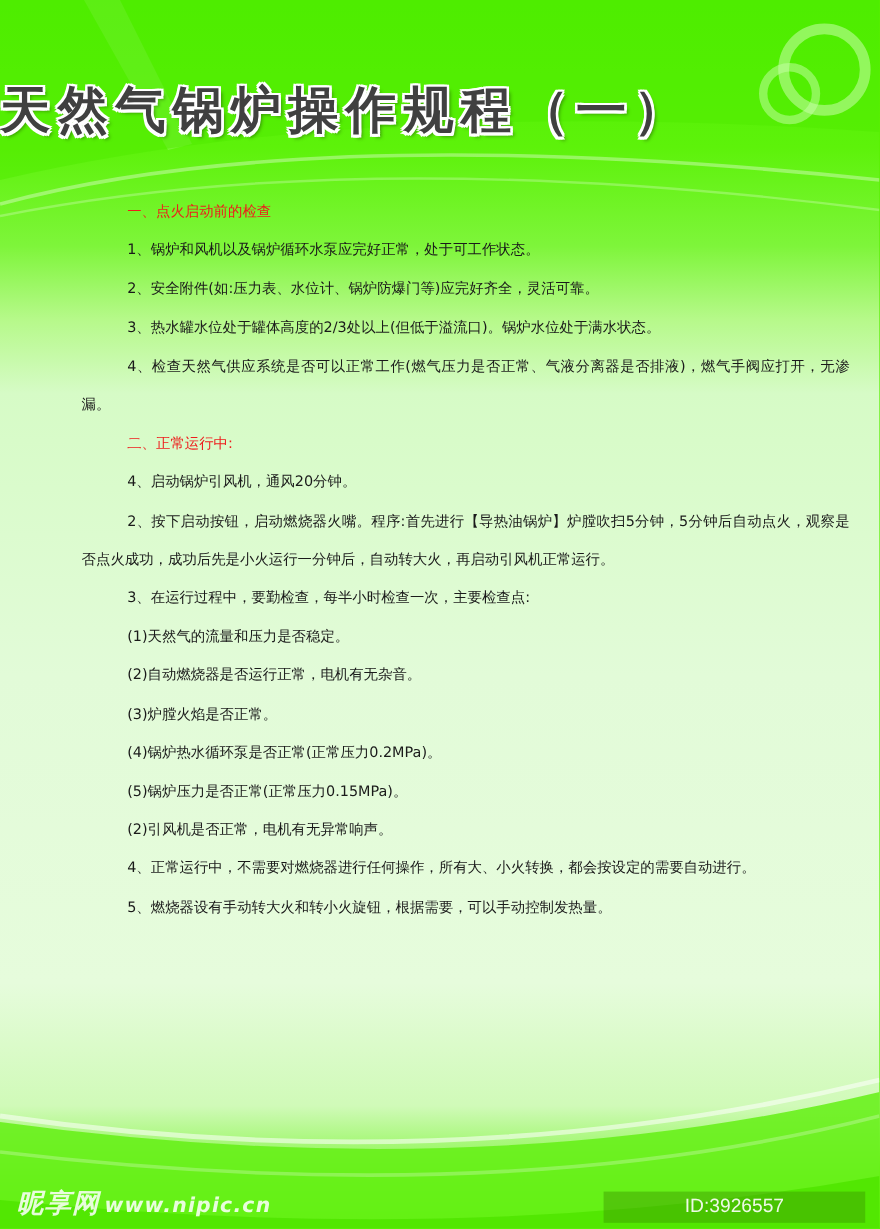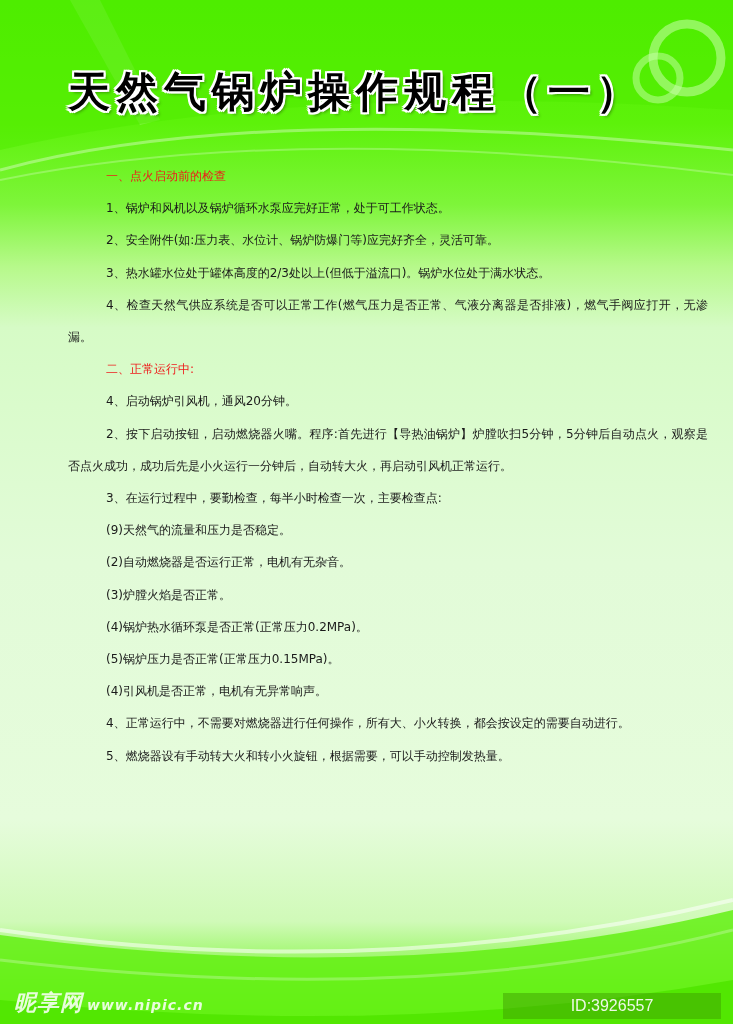--- a/index.html
+++ b/index.html
@@ -23,24 +23,24 @@
       position: absolute;
       inset: 0;
       width: 733px;
       height: 1024px;
     }
     .title {
       position: absolute;
       left: 0;
       top: 64px;
       width: 644px;
-      text-align: right;
+      text-align: left;
       font-size: 42px;
       font-weight: bold;
-      color: #000000;
+      color: #404040;
       letter-spacing: 6px;
       text-shadow:
         2px 0 0 #fff, -2px 0 0 #fff, 0 2px 0 #fff, 0 -2px 0 #fff,
         2px 2px 0 #fff, -2px -2px 0 #fff, 2px -2px 0 #fff, -2px 2px 0 #fff,
         3px 3px 3px rgba(0,0,0,0.35);
       font-family: "DejaVu Sans", sans-serif;
       z-index: 3;
     }
     .content {
       position: absolute;
@@ -68,21 +68,21 @@
       left: 14px;
       top: 988px;
       font-size: 22px;
       font-weight: bold;
       font-style: italic;
       color: rgba(255,255,255,0.85);
       z-index: 3;
       letter-spacing: 1px;
     }
     .footer-logo .url {
-      font-size: 14px;
+      font-size: 17px;
       margin-left: 4px;
     }
     .footer-id {
       position: absolute;
       left: 503px;
       top: 993px;
       width: 218px;
       height: 26px;
       background: rgba(60,150,0,0.45);
       color: rgba(255,255,255,0.9);
@@ -120,26 +120,26 @@
   <div class="section-heading">一、点火启动前的检查</div>
   <div class="para">1、锅炉和风机以及锅炉循环水泵应完好正常，处于可工作状态。</div>
   <div class="para">2、安全附件(如:压力表、水位计、锅炉防爆门等)应完好齐全，灵活可靠。</div>
   <div class="para">3、热水罐水位处于罐体高度的2/3处以上(但低于溢流口)。锅炉水位处于满水状态。</div>
   <div class="para">4、检查天然气供应系统是否可以正常工作(燃气压力是否正常、气液分离器是否排液)，燃气手阀应打开，无渗漏。</div>
 
   <div class="section-heading">二、正常运行中:</div>
   <div class="para">4、启动锅炉引风机，通风20分钟。</div>
   <div class="para">2、按下启动按钮，启动燃烧器火嘴。程序:首先进行【导热油锅炉】炉膛吹扫5分钟，5分钟后自动点火，观察是否点火成功，成功后先是小火运行一分钟后，自动转大火，再启动引风机正常运行。</div>
   <div class="para">3、在运行过程中，要勤检查，每半小时检查一次，主要检查点:</div>
-  <div class="sub">(9)天然气的流量和压力是否稳定。</div>
+  <div class="sub">(1)天然气的流量和压力是否稳定。</div>
   <div class="sub">(2)自动燃烧器是否运行正常，电机有无杂音。</div>
   <div class="sub">(3)炉膛火焰是否正常。</div>
   <div class="sub">(4)锅炉热水循环泵是否正常(正常压力0.2MPa)。</div>
   <div class="sub">(5)锅炉压力是否正常(正常压力0.15MPa)。</div>
-  <div class="sub">(4)引风机是否正常，电机有无异常响声。</div>
+  <div class="sub">(2)引风机是否正常，电机有无异常响声。</div>
   <div class="para">4、正常运行中，不需要对燃烧器进行任何操作，所有大、小火转换，都会按设定的需要自动进行。</div>
   <div class="para">5、燃烧器设有手动转大火和转小火旋钮，根据需要，可以手动控制发热量。</div>
 </div>
 
 <div class="footer-logo">
   <span>昵享网</span><span class="url">www.nipic.cn</span>
 </div>
 <div class="footer-id">ID:3926557 NO:20200615084155256087</div>
 
 </body></html>

